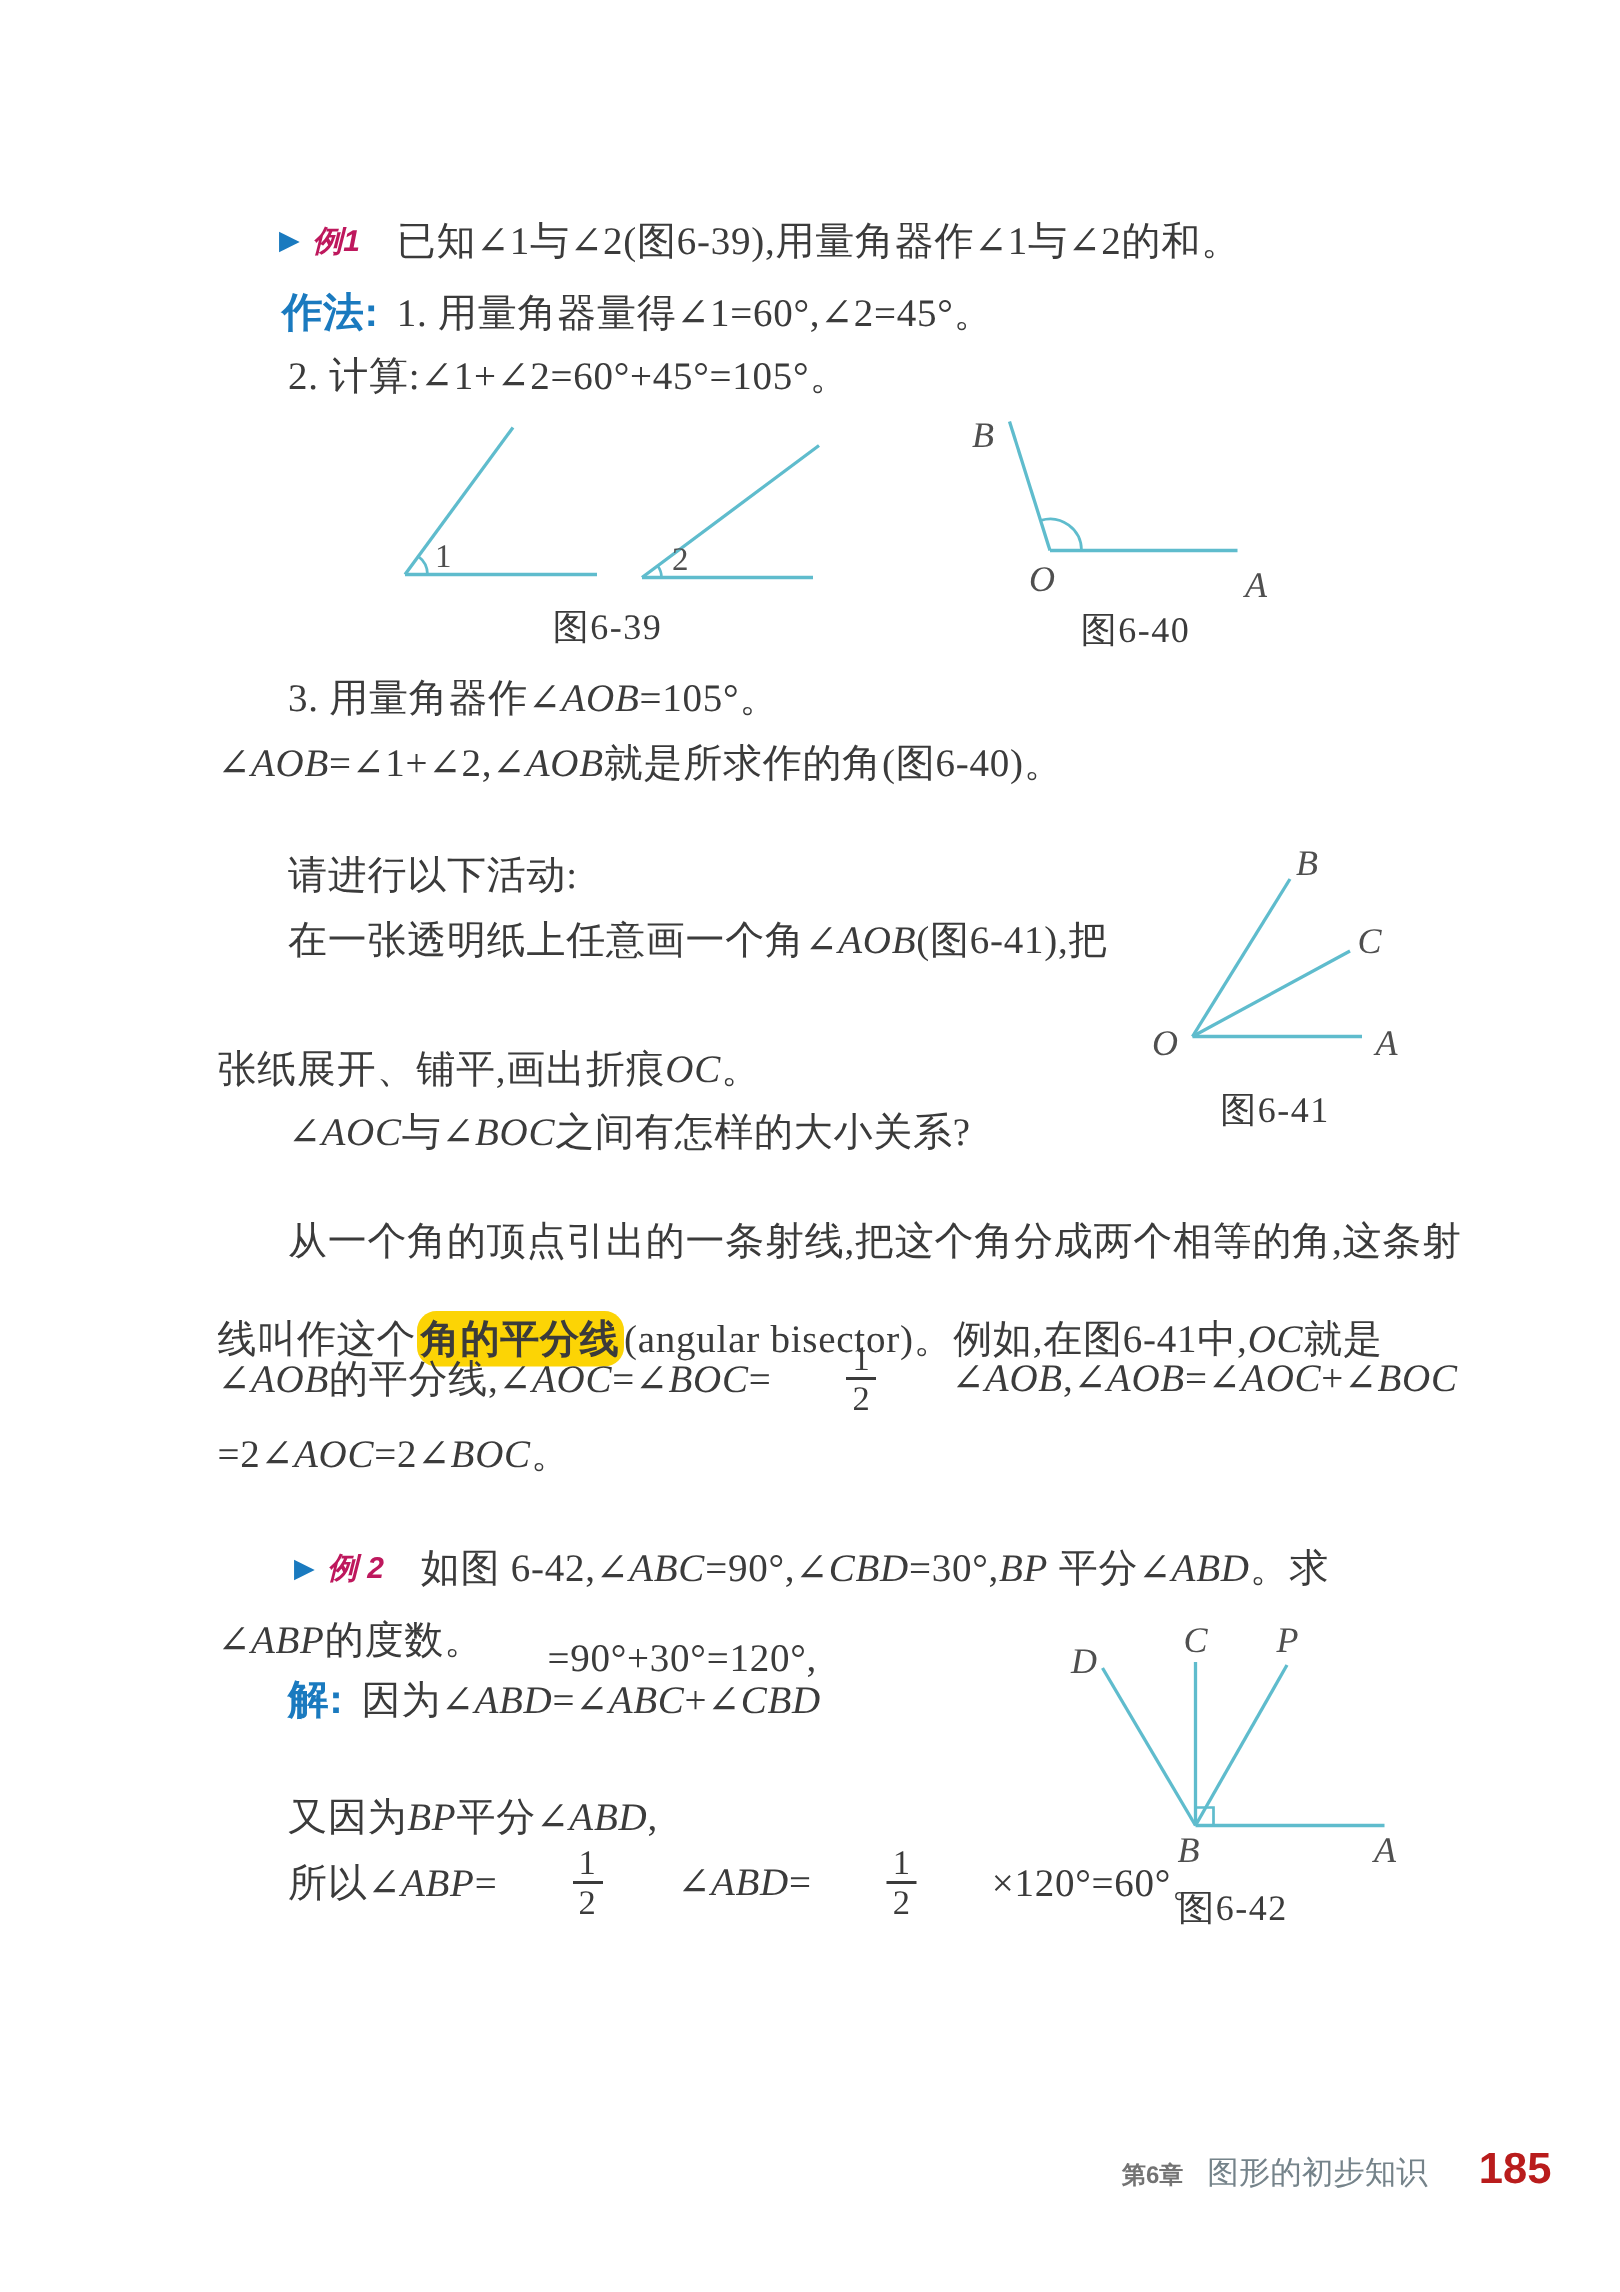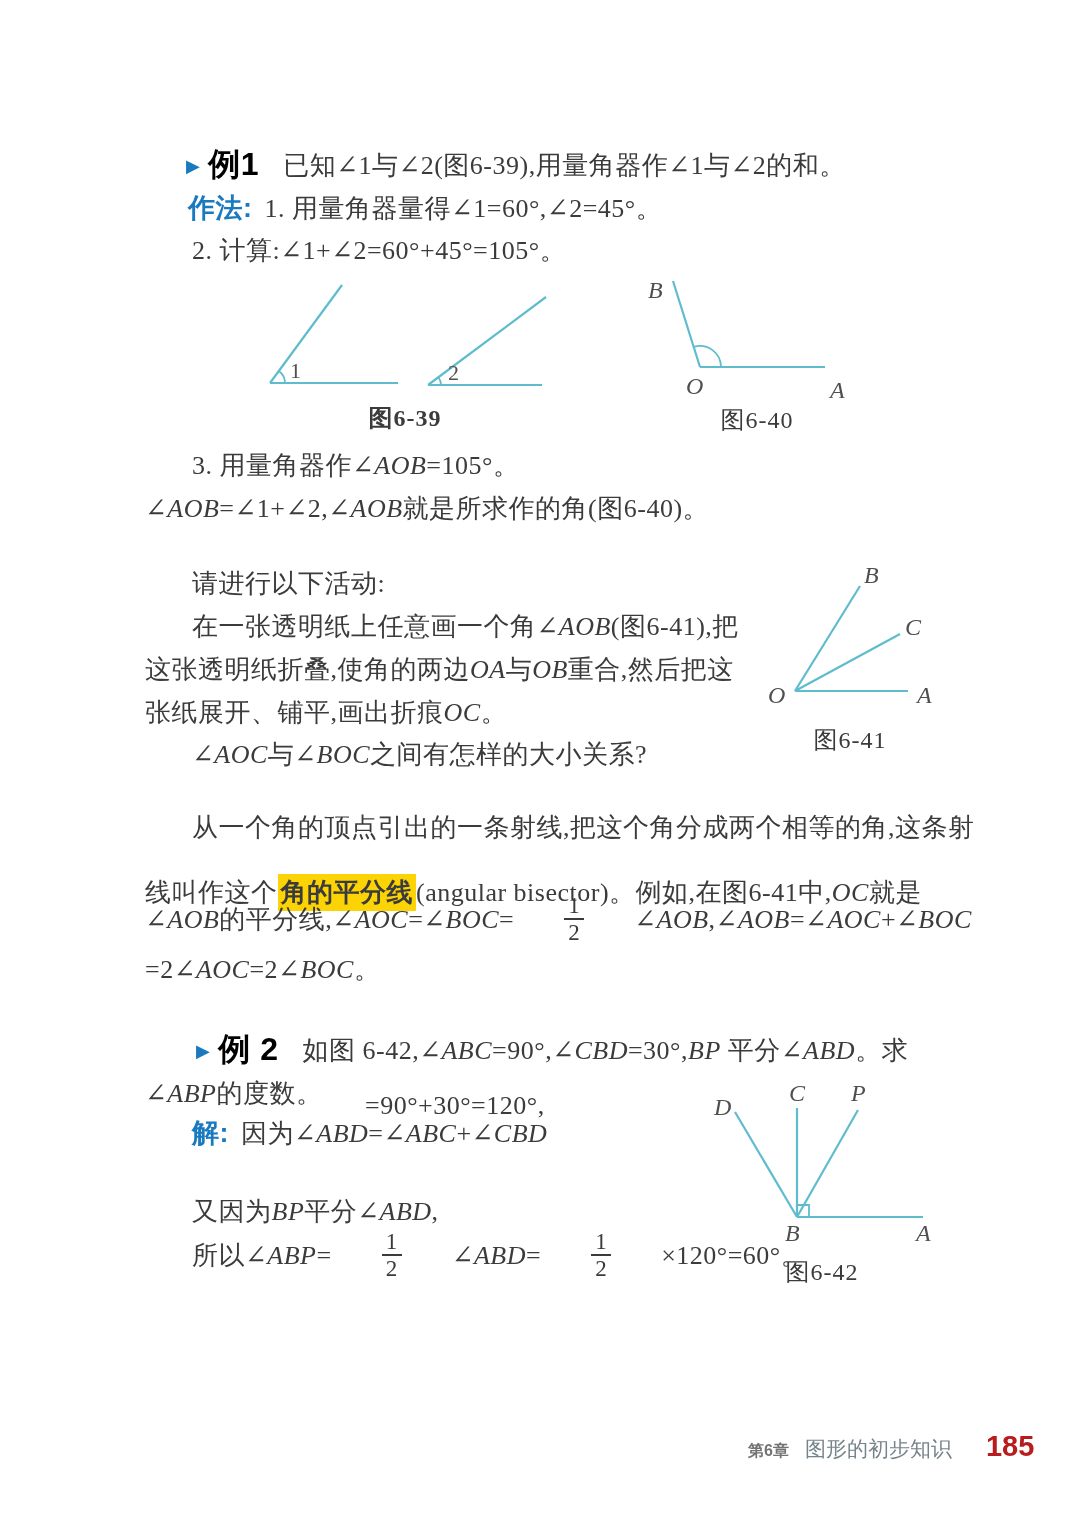--- a/index.html
+++ b/index.html
@@ -6,25 +6,25 @@
   html,body { background:#ffffff; }
   .page {
     position:relative; width:1080px; height:1528px; background:#fff;
     font-family:"Liberation Serif","DejaVu Serif","DejaVu Sans",serif;
     color:#3b3b3b; overflow:hidden;
   }
   .line { position:absolute; font-size:26px; white-space:nowrap; letter-spacing:.5px; }
   .flexline { display:flex; align-items:center; }
   .marker { color:#1a7abf; font-size:18px; margin-right:8px;
             font-family:"DejaVu Sans",sans-serif; }
-  .ex-label { color:#000000; font-weight:bold; font-size:32px;
-              font-family:"Liberation Sans","DejaVu Sans",sans-serif; margin-right:24px; }
+  .ex-label { color:#be185d; font-weight:bold; font-size:20px;
+              font-family:"Liberation Sans","DejaVu Sans",sans-serif; margin-right:24px;font-style:italic; }
   .blue-label { color:#1a7abf; font-weight:bold; font-size:27px;
                 font-family:"Liberation Sans","DejaVu Sans",sans-serif; margin-right:12px; }
-  .hl { background:#fcd405; font-weight:bold; padding:1px 3px; }
+  .hl { background:#fcd405; font-weight:bold; padding:1px 3px;border-radius:13px; }
   .frac { display:inline-flex; flex-direction:column; align-items:center;
           line-height:1.1; font-size:23px; margin:0 4px; }
   .frac .num { border-bottom:2px solid #3b3b3b; padding:0 4px; }
   .tall { height:66px;gap:46px; }
   .fig { position:absolute; }
   .fig svg { overflow:visible; display:block; }
   .fig line, .fig path { stroke:#5fbccd; stroke-width:2.2; fill:none; }
   .fig path.mark { stroke-width:1.8; }
   .figlabel { font-family:"Liberation Serif","DejaVu Serif",serif; font-style:italic;
               font-size:24px; fill:#4f4f4f; stroke:none; }
@@ -61,40 +61,39 @@
       <line x1="30" y1="105" x2="158" y2="105"></line>
       <line x1="30" y1="105" x2="102" y2="7"></line>
       <path class="mark" d="M45,105 A15,15 0 0 0 38.8,92.9"></path>
       <text class="fignum" x="50" y="100">1</text>
       <line x1="188" y1="107" x2="302" y2="107"></line>
       <line x1="188" y1="107" x2="306" y2="19"></line>
       <path class="mark" d="M201,107 A13,13 0 0 0 198.4,99.2"></path>
       <text class="fignum" x="208" y="102">2</text>
     </svg>
   </div>
-  <div class="figcap" style="left:345px; top:402px; width:120px;font-weight:bold;">图6-39</div>
+  <div class="figcap" style="left:345px; top:402px; width:120px;">图6-39</div>
 
   <div class="fig" style="left:640px; top:268px;">
     <svg width="230" height="135" viewBox="0 0 230 135">
       <line x1="60" y1="99" x2="185" y2="99"></line>
       <line x1="60" y1="99" x2="33" y2="13"></line>
       <path class="mark" d="M81,99 A21,21 0 0 0 53.9,78.9"></path>
       <text class="figlabel" x="8" y="30">B</text>
       <text class="figlabel" x="46" y="126">O</text>
       <text class="figlabel" x="190" y="130">A</text>
     </svg>
   </div>
   <div class="figcap" style="left:697px; top:404px; width:120px;">图6-40</div>
 
   <div class="line" style="left:192px; top:448px;">3. 用量角器作∠<i>AOB</i>=105°。</div>
   <div class="line" style="left:145px; top:491px;">∠<i>AOB</i>=∠1+∠2,∠<i>AOB</i>就是所求作的角(图6-40)。</div>
 
   <div class="line" style="left:192px; top:566px;">请进行以下活动:</div>
   <div class="line" style="left:192px; top:609px;">在一张透明纸上任意画一个角∠<i>AOB</i>(图6-41),把</div>
-  <div class="line" style="left:145px; top:652px;">这张透明纸折叠,使角的两边<i>OA</i>与<i>OB</i>重合,然后把这</div>
   <div class="line" style="left:192px; top:737px;">∠<i>AOC</i>与∠<i>BOC</i>之间有怎样的大小关系?</div>
   <div class="line" style="left:145px; top:695px;">张纸展开、铺平,画出折痕<i>OC</i>。</div>
 
   <div class="fig" style="left:760px; top:563px;">
     <svg width="200" height="145" viewBox="0 0 200 145">
       <line x1="35" y1="128" x2="148" y2="128"></line>
       <line x1="35" y1="128" x2="140" y2="71"></line>
       <line x1="35" y1="128" x2="100" y2="23"></line>
       <text class="figlabel" x="104" y="20">B</text>
       <text class="figlabel" x="145" y="72">C</text>

